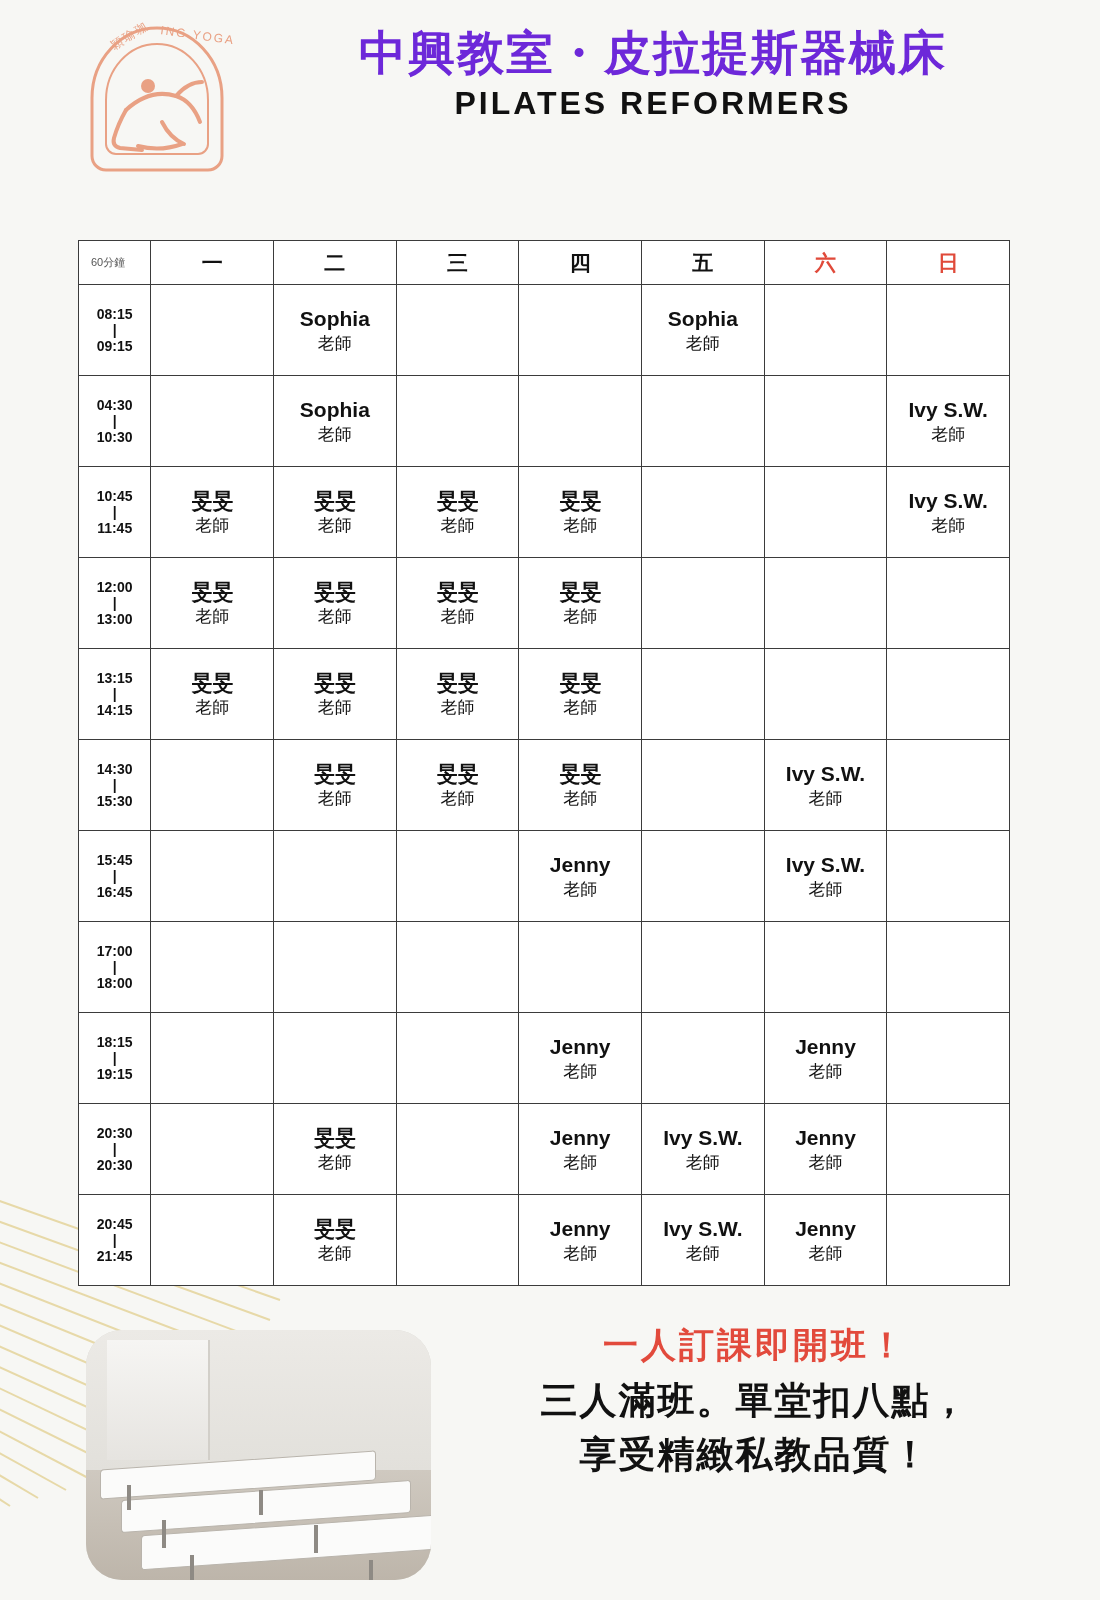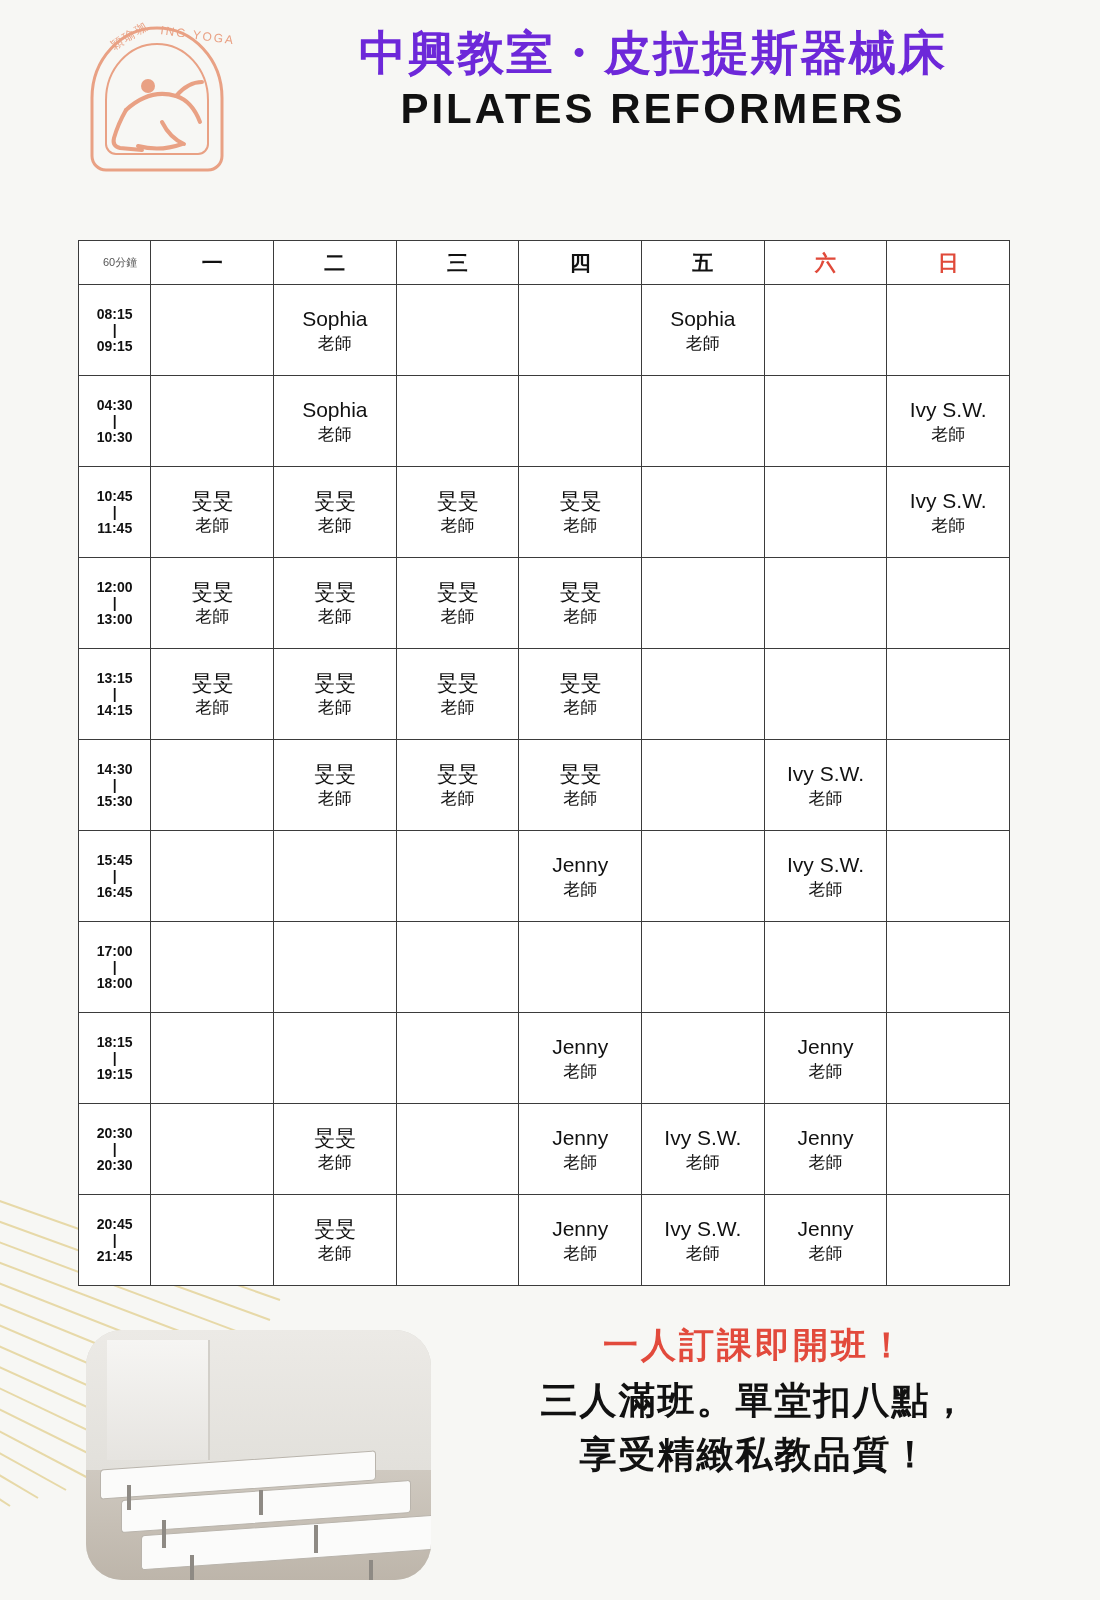--- a/index.html
+++ b/index.html
@@ -48,21 +48,21 @@
   .title-cn {
     font-family: "DejaVu Sans", sans-serif;
     font-size: 47px;
     font-weight: bold;
     color: #6d28d9;
     letter-spacing: 2px;
     line-height: 1.22;
     white-space: nowrap;
   }
   .title-en {
-    font-size: 42px;
+    font-size: 32px;
     font-weight: bold;
     color: #111;
     letter-spacing: 3px;
     margin-top: 4px;
   }
   .title-date {
     font-size: 36px;
     color: #00b259;
     letter-spacing: 3px;
     margin-top: 6px;
@@ -97,39 +97,39 @@
     font-size: 21px;
     font-weight: bold;
     color: #111;
   }
   thead th.weekend { color: #e04a3a; }
   thead th.unit {
     font-size: 11px;
     font-weight: normal;
     color: #555;
     text-align: left;
-    padding-left: 24px;
+    padding-left: 12px;
   }
 
   td.time {
     font-size: 14px;
     font-weight: bold;
     line-height: 1.32;
     color: #111;
     padding: 4px 0;
   }
   td.time .dash { font-weight: bold; display: block; line-height: 1.0; }
 
   tbody tr { height: 91px; }
 
   td.cell { font-size: 0; }
   td.cell .name {
     display: block;
     font-size: 21px;
-    font-weight: normal;
+    font-weight: bold;
     line-height: 1.26;
     color: #111;
   }
   td.cell .role {
     display: block;
     font-size: 17px;
     line-height: 1.26;
     color: #111;
     font-family: "DejaVu Sans", sans-serif;
   }

